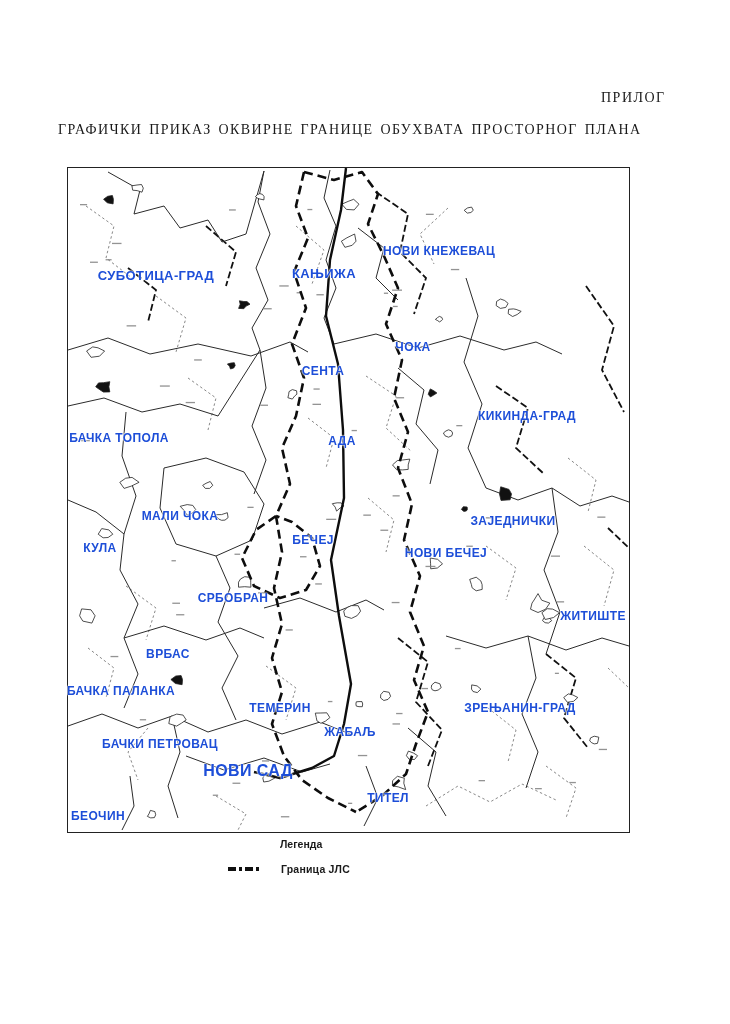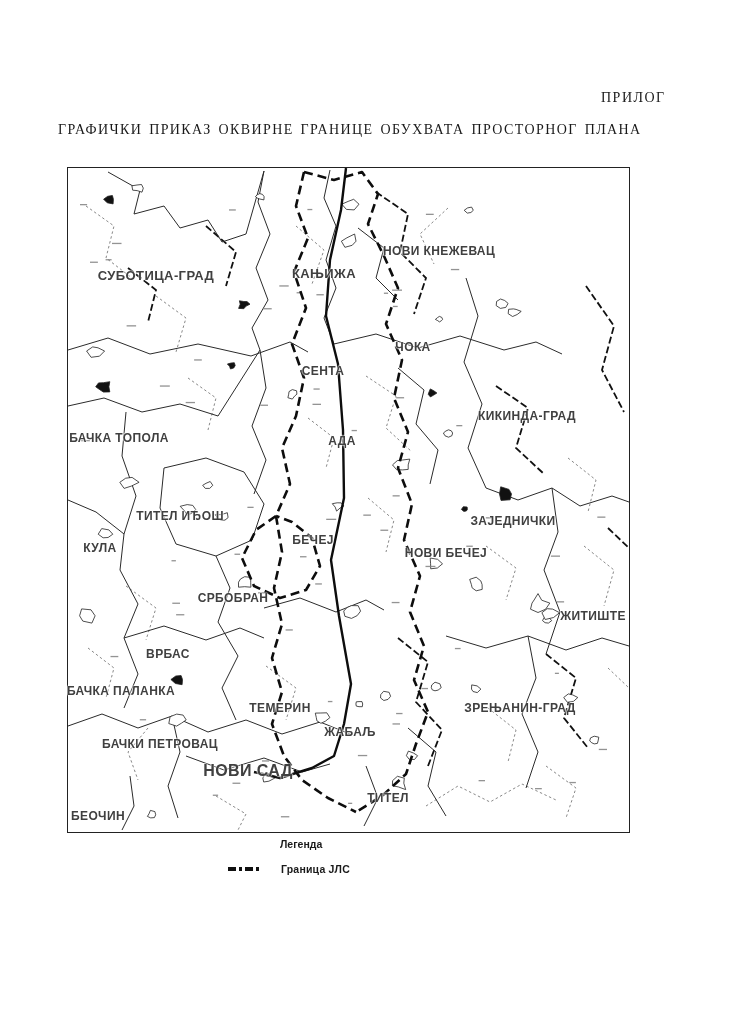--- a/index.html
+++ b/index.html
@@ -1,21 +1,21 @@
 <!DOCTYPE html>
 <html><head>
 <meta charset="utf-8">
 <style>
   html,body{margin:0;padding:0;background:#fff;}
   body{width:730px;height:1024px;position:relative;font-family:"Liberation Serif",serif;color:#1a1a1a;overflow:hidden;}
   .corner-label{position:absolute;top:90px;left:601px;font-size:14px;letter-spacing:1.5px;}
   .doc-title{position:absolute;top:122px;left:58px;width:600px;font-size:14px;letter-spacing:1.4px;word-spacing:2px;white-space:nowrap;}
   .map-frame{position:absolute;left:67px;top:167px;width:561px;height:664px;border:1.6px solid #222;background:#fff;box-sizing:content-box;}
   .map-frame svg{position:absolute;left:0;top:0;}
-  .map-label{position:absolute;transform:translate(-50%,-50%);font-family:"Liberation Sans",sans-serif;font-weight:700;color:#404040;white-space:nowrap;letter-spacing:.4px;text-shadow:0 0 2px #fff,0 0 2px #fff,0 0 1px #fff;}
+  .map-label{position:absolute;transform:translate(-50%,-50%);font-family:"Liberation Sans",sans-serif;font-weight:700;color:#1d4ed8;white-space:nowrap;letter-spacing:.4px;text-shadow:0 0 2px #fff,0 0 2px #fff,0 0 1px #fff;}
   .legend{position:absolute;left:228px;top:838px;font-family:"Liberation Sans",sans-serif;}
   .legend-title{font-size:10.5px;font-weight:700;margin-left:52px;margin-bottom:10px;}
   .legend-row{display:flex;align-items:center;height:18.5px;}
   .legend-symbol{width:40px;display:flex;justify-content:flex-start;align-items:center;}
   .legend-label{font-size:10.5px;font-weight:700;margin-left:13px;letter-spacing:.2px;}
   .sym-plan{width:32px;height:9px;border:2.4px dashed #101010;border-radius:7px;}
   .sym-pipeline{width:31px;height:5px;background:repeating-linear-gradient(90deg,#101010 0 11px,transparent 11px 13px);border-radius:1px;}
   .sym-jls{width:33px;height:4px;background:repeating-linear-gradient(90deg,#101010 0 8px,transparent 8px 11px,#101010 11px 14px,transparent 14px 17px);}
   .sym-cadastral{width:33px;height:2px;background:repeating-linear-gradient(90deg,#6a6a6a 0 6px,transparent 6px 10px);}
 </style>
@@ -217,21 +217,21 @@
   </svg>
   <div id="map-labels">
       <div class="map-label" style="left: 88px; top: 107px; font-size: 13px;">СУБОТИЦА-ГРАД</div>
       <div class="map-label" style="left: 256px; top: 105px; font-size: 13px;">КАЊИЖА</div>
       <div class="map-label" style="left: 371px; top: 83px; font-size: 12px;">НОВИ КНЕЖЕВАЦ</div>
       <div class="map-label" style="left: 345px; top: 179px; font-size: 12px;">ЧОКА</div>
       <div class="map-label" style="left: 255px; top: 203px; font-size: 12px;">СЕНТА</div>
       <div class="map-label" style="left: 459px; top: 248px; font-size: 12px;">КИКИНДА-ГРАД</div>
       <div class="map-label" style="left: 51px; top: 270px; font-size: 12px;">БАЧКА ТОПОЛА</div>
       <div class="map-label" style="left: 274px; top: 273px; font-size: 12px;">АДА</div>
-      <div class="map-label" style="left: 112px; top: 348px; font-size: 12px;">ТИТЕЛ ИЂОШ</div>
+      <div class="map-label" style="left: 112px; top: 348px; font-size: 12px;">МАЛИ ЧОКА</div>
       <div class="map-label" style="left: 245px; top: 372px; font-size: 12px;">БЕЧЕЈ</div>
       <div class="map-label" style="left: 445px; top: 353px; font-size: 12px;">ЗАЈЕДНИЧКИ</div>
       <div class="map-label" style="left: 32px; top: 380px; font-size: 12px;">КУЛА</div>
       <div class="map-label" style="left: 378px; top: 385px; font-size: 12px;">НОВИ БЕЧЕЈ</div>
       <div class="map-label" style="left: 165px; top: 430px; font-size: 12px;">СРБОБРАН</div>
       <div class="map-label" style="left: 525px; top: 448px; font-size: 12px;">ЖИТИШТЕ</div>
       <div class="map-label" style="left: 100px; top: 486px; font-size: 12px;">ВРБАС</div>
       <div class="map-label" style="left: 53px; top: 523px; font-size: 12px;">БАЧКА ПАЛАНКА</div>
       <div class="map-label" style="left: 212px; top: 540px; font-size: 12px;">ТЕМЕРИН</div>
       <div class="map-label" style="left: 452px; top: 540px; font-size: 12px;">ЗРЕЊАНИН-ГРАД</div>

